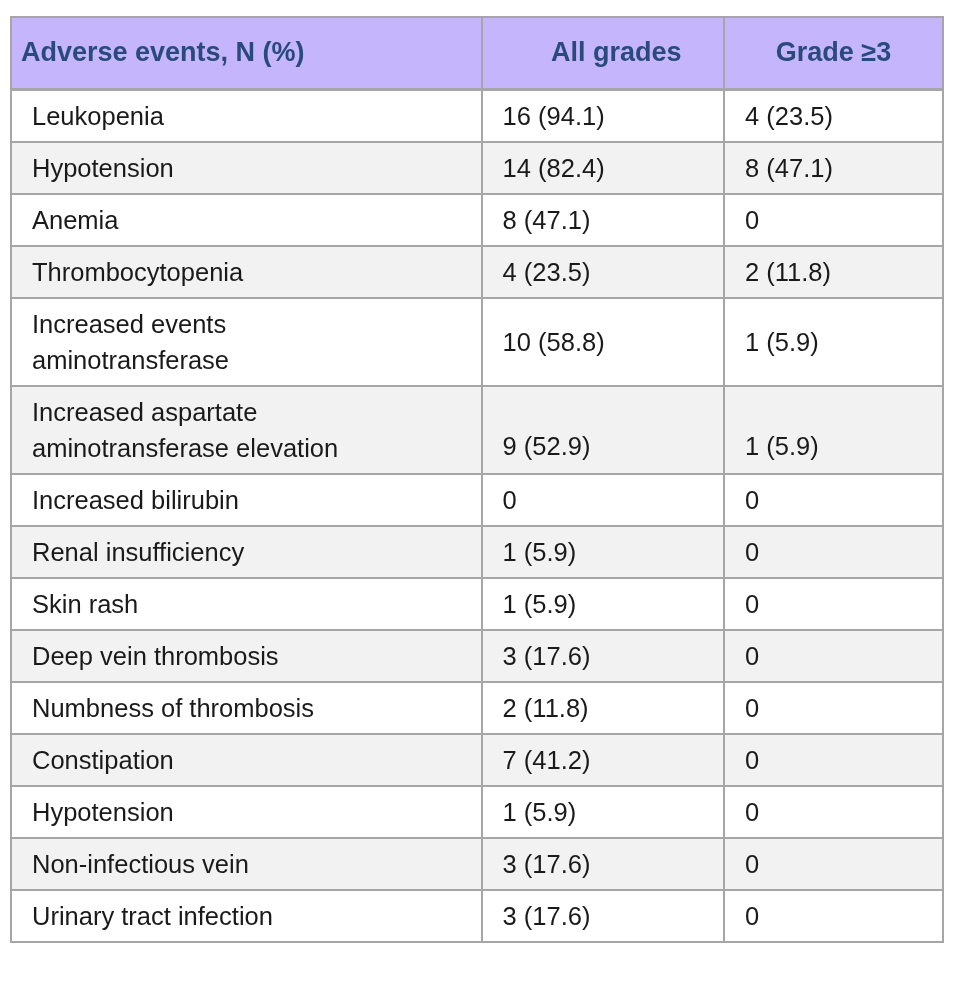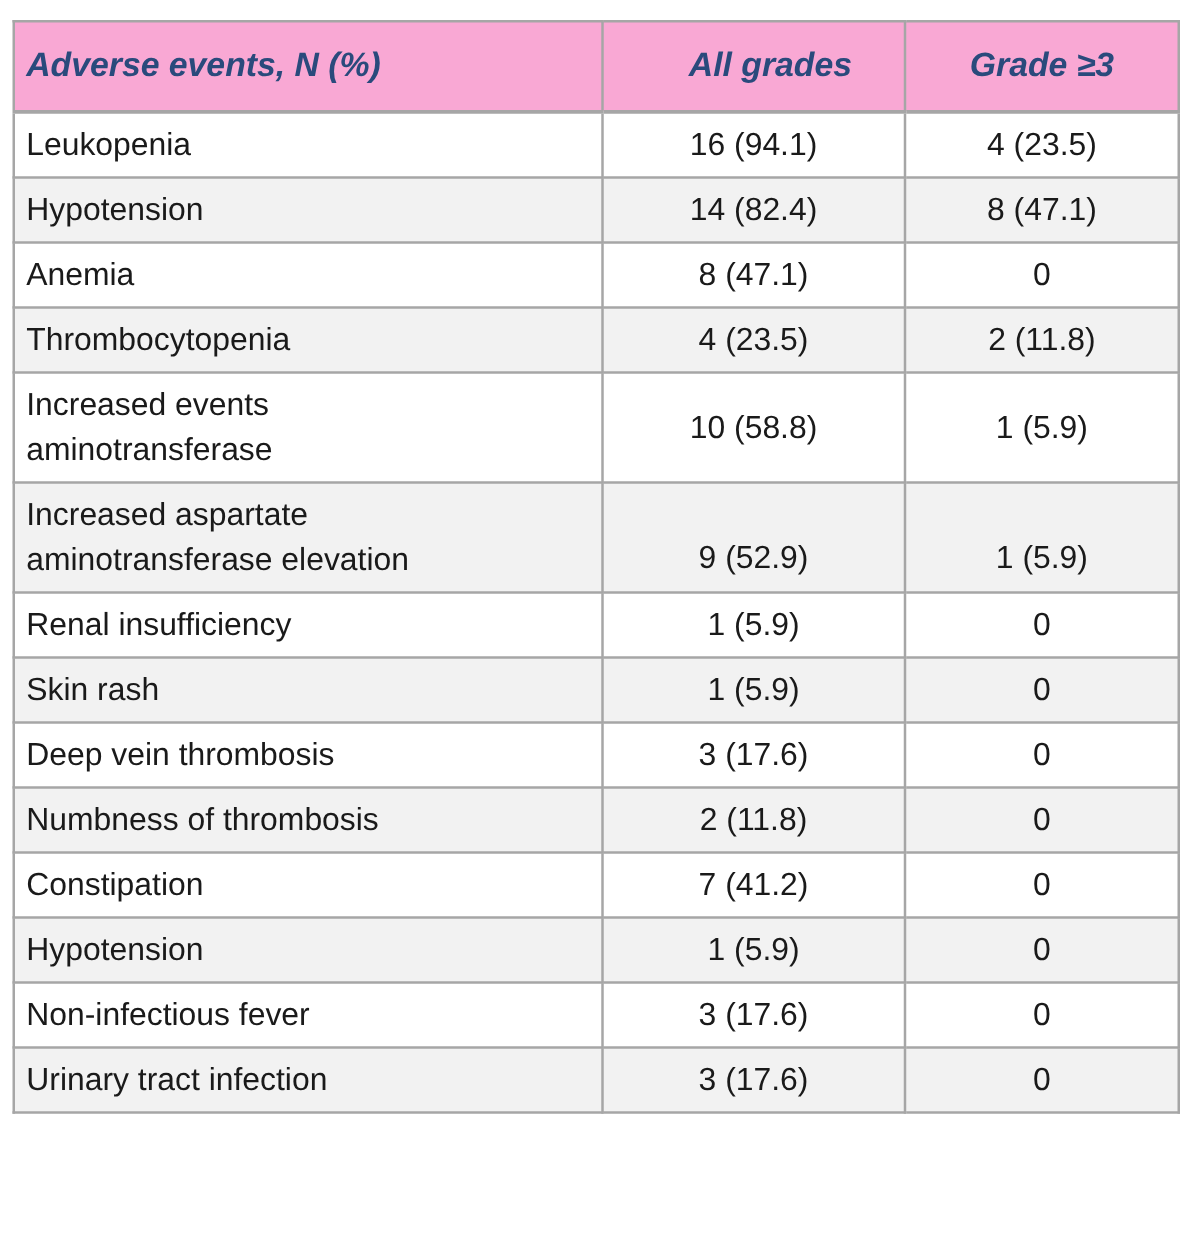--- a/index.html
+++ b/index.html
@@ -21,43 +21,42 @@
     table-layout: fixed;
     width: 934px;
   }
   .ae-table th,
   .ae-table td {
     border: 2px solid #a6a6a6;
     box-sizing: border-box;
     vertical-align: middle;
   }
   .ae-table thead th {
-    background: #f9a8d4;
+    background: #c4b5fd;
     color: #2a4a7c;
     font-weight: bold;
     font-size: 27px;
     height: 72px;
     border-bottom: 3px solid #a6a6a6;
-    font-style: italic;
   }
   .ae-table th.col-event { width: 460px; text-align: left; padding-left: 9px; }
   .ae-table th.col-all   { width: 237px; text-align: center; padding-left: 28px; }
   .ae-table th.col-g3    { width: 214px; text-align: center; }
   .ae-table tbody td {
     font-size: 25.5px;
     color: #1a1a1a;
     line-height: 36px;
-    padding: 7px 9px;
+    padding: 7px 20px;
   }
   .ae-table tbody td.event-cell {
     text-align: left;
     white-space: pre-line;
   }
   .ae-table tbody td.value-cell {
-    text-align: center;
+    text-align: left;
   }
   .ae-table tbody tr:nth-child(even) { background: #f2f2f2; }
   .ae-table tbody tr:nth-child(odd)  { background: #ffffff; }
   .ae-table tbody tr.values-bottom td.value-cell {
     vertical-align: bottom;
     padding-bottom: 9px;
   }
 </style>
 </head>
 <body>
@@ -98,20 +97,25 @@
           <td class="value-cell">10 (58.8)</td>
           <td class="value-cell">1 (5.9)</td>
         </tr>
         <tr class="values-bottom">
           <td class="event-cell">Increased aspartate
 aminotransferase elevation</td>
           <td class="value-cell">9 (52.9)</td>
           <td class="value-cell">1 (5.9)</td>
         </tr>
         <tr>
+          <td class="event-cell">Increased bilirubin</td>
+          <td class="value-cell">0</td>
+          <td class="value-cell">0</td>
+        </tr>
+        <tr>
           <td class="event-cell">Renal insufficiency</td>
           <td class="value-cell">1 (5.9)</td>
           <td class="value-cell">0</td>
         </tr>
         <tr>
           <td class="event-cell">Skin rash</td>
           <td class="value-cell">1 (5.9)</td>
           <td class="value-cell">0</td>
         </tr>
         <tr>
@@ -128,21 +132,21 @@
           <td class="event-cell">Constipation</td>
           <td class="value-cell">7 (41.2)</td>
           <td class="value-cell">0</td>
         </tr>
         <tr>
           <td class="event-cell">Hypotension</td>
           <td class="value-cell">1 (5.9)</td>
           <td class="value-cell">0</td>
         </tr>
         <tr>
-          <td class="event-cell">Non-infectious fever</td>
+          <td class="event-cell">Non-infectious vein</td>
           <td class="value-cell">3 (17.6)</td>
           <td class="value-cell">0</td>
         </tr>
         <tr>
           <td class="event-cell">Urinary tract infection</td>
           <td class="value-cell">3 (17.6)</td>
           <td class="value-cell">0</td>
         </tr>
       </tbody>
   </table>

